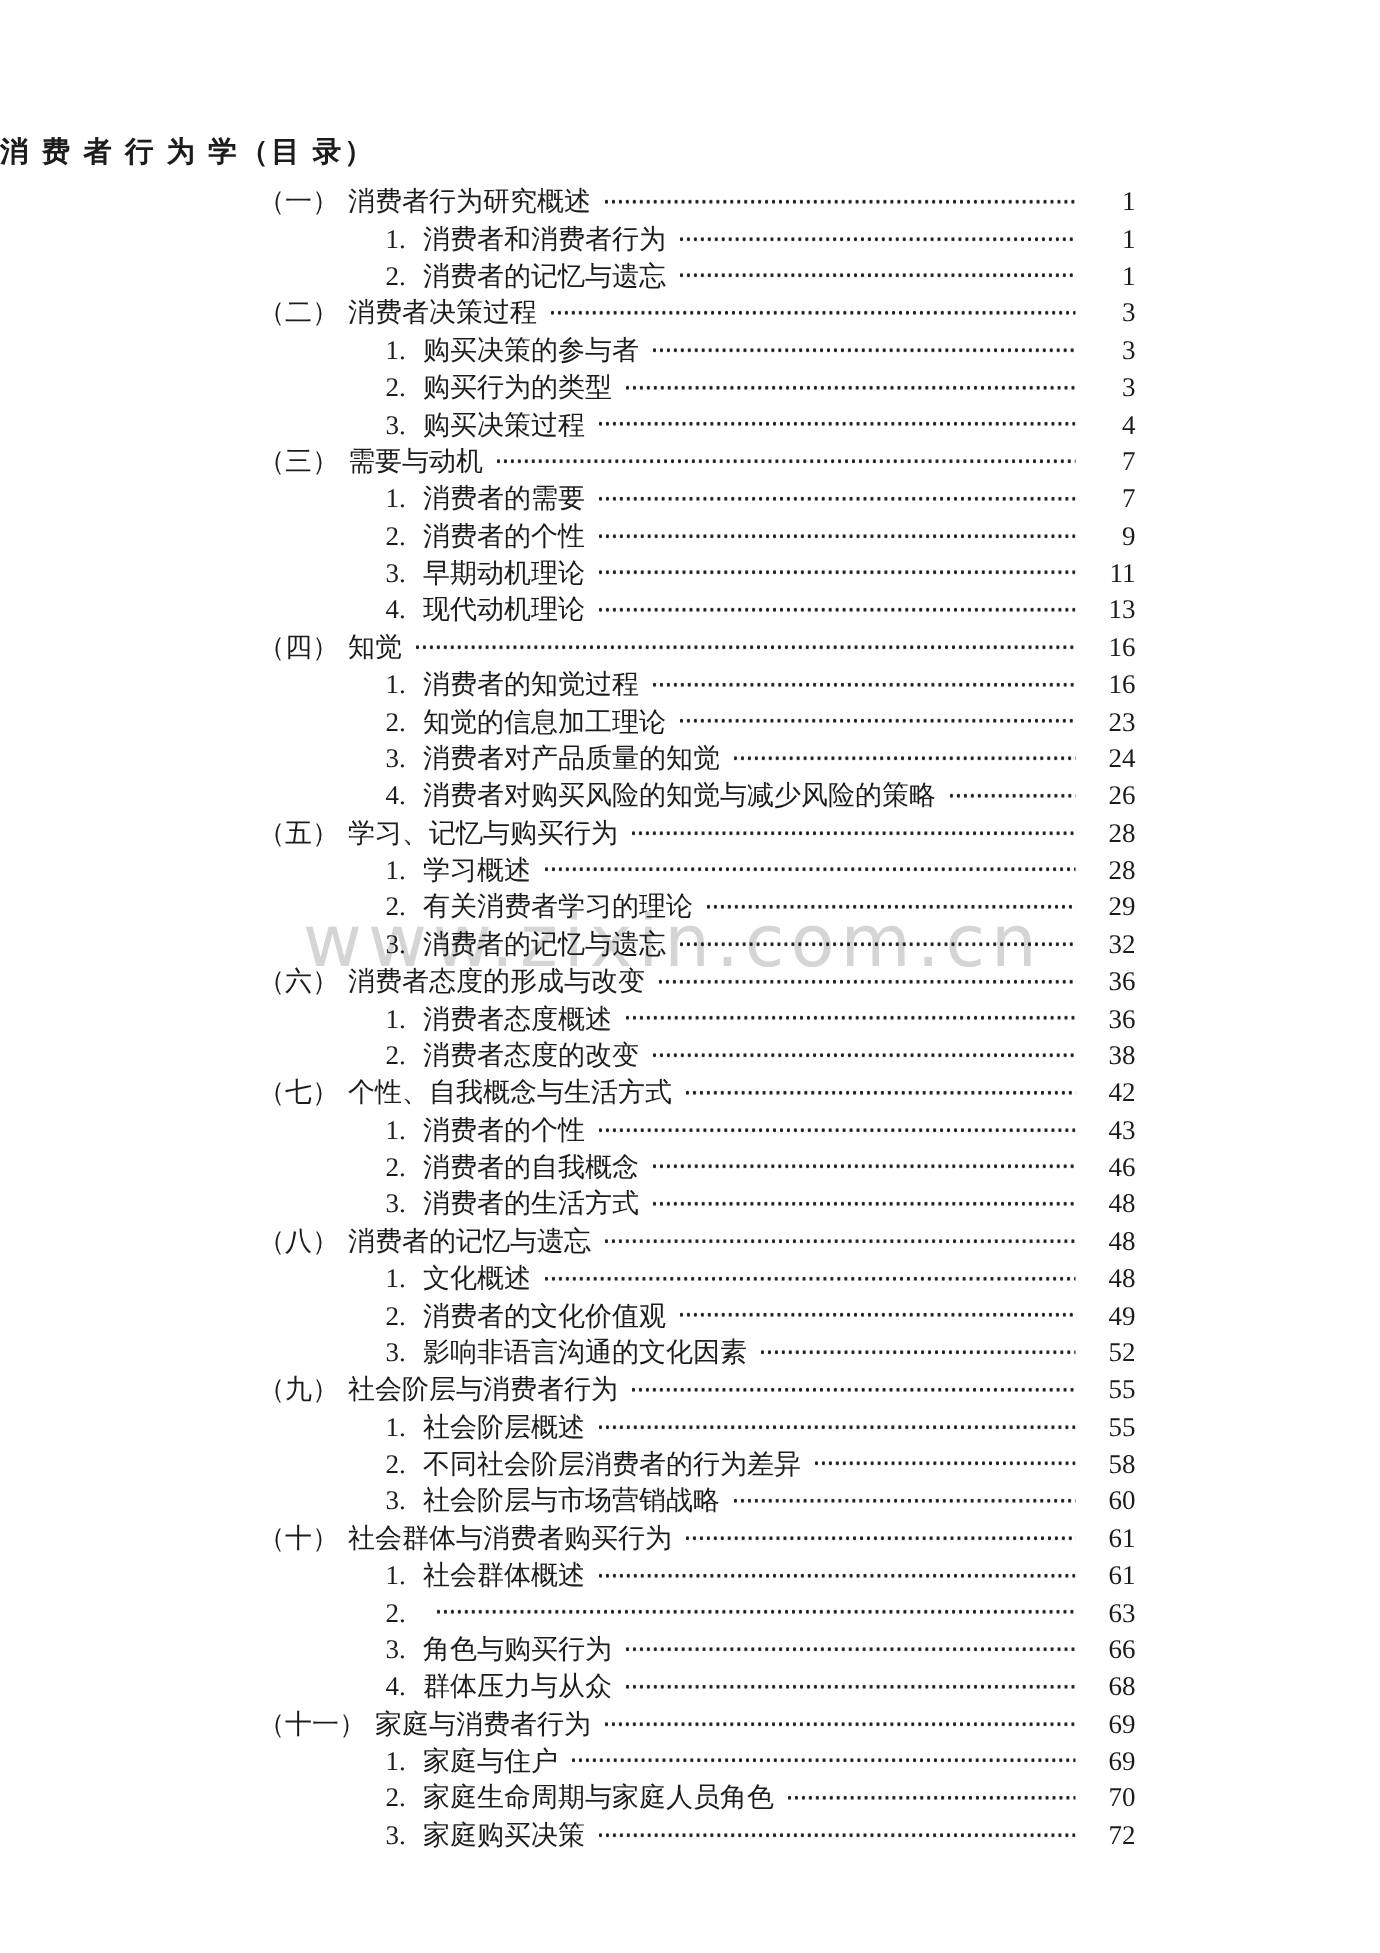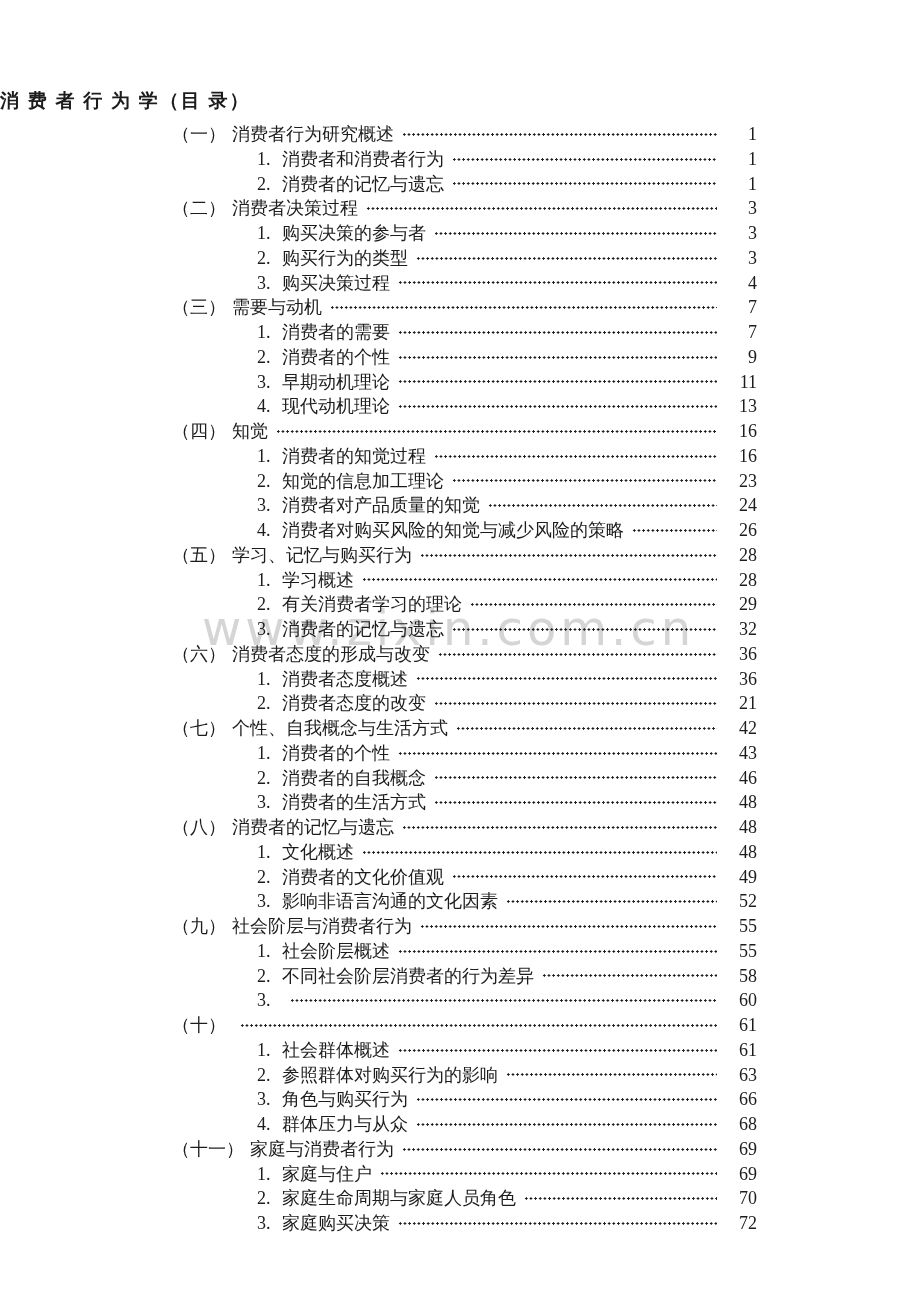--- a/index.html
+++ b/index.html
@@ -278,21 +278,21 @@
     <span class="item-title">消费者态度概述</span>
     <span class="leader"></span>
     <span class="page-num">36</span>
   </div>
 
   <div class="row sub">
 
     <span class="item-num">2.</span>
     <span class="item-title">消费者态度的改变</span>
     <span class="leader"></span>
-    <span class="page-num">21</span>
+    <span class="page-num">38</span>
   </div>
 
   <div class="row chapter">
     <span class="chapter-label">（七）</span>
 
     <span class="item-title">个性、自我概念与生活方式</span>
     <span class="leader"></span>
     <span class="page-num">42</span>
   </div>
 
@@ -372,43 +372,44 @@
 
     <span class="item-num">2.</span>
     <span class="item-title">不同社会阶层消费者的行为差异</span>
     <span class="leader"></span>
     <span class="page-num">58</span>
   </div>
 
   <div class="row sub">
 
     <span class="item-num">3.</span>
+    <span class="item-title">社会阶层与市场营销战略</span>
     <span class="leader"></span>
     <span class="page-num">60</span>
   </div>
 
   <div class="row chapter">
     <span class="chapter-label">（十）</span>
 
+    <span class="item-title">社会群体与消费者购买行为</span>
     <span class="leader"></span>
     <span class="page-num">61</span>
   </div>
 
   <div class="row sub">
 
     <span class="item-num">1.</span>
     <span class="item-title">社会群体概述</span>
     <span class="leader"></span>
     <span class="page-num">61</span>
   </div>
 
   <div class="row sub">
 
     <span class="item-num">2.</span>
-    <span class="item-title">参照群体对购买行为的影响</span>
     <span class="leader"></span>
     <span class="page-num">63</span>
   </div>
 
   <div class="row sub">
 
     <span class="item-num">3.</span>
     <span class="item-title">角色与购买行为</span>
     <span class="leader"></span>
     <span class="page-num">66</span>

